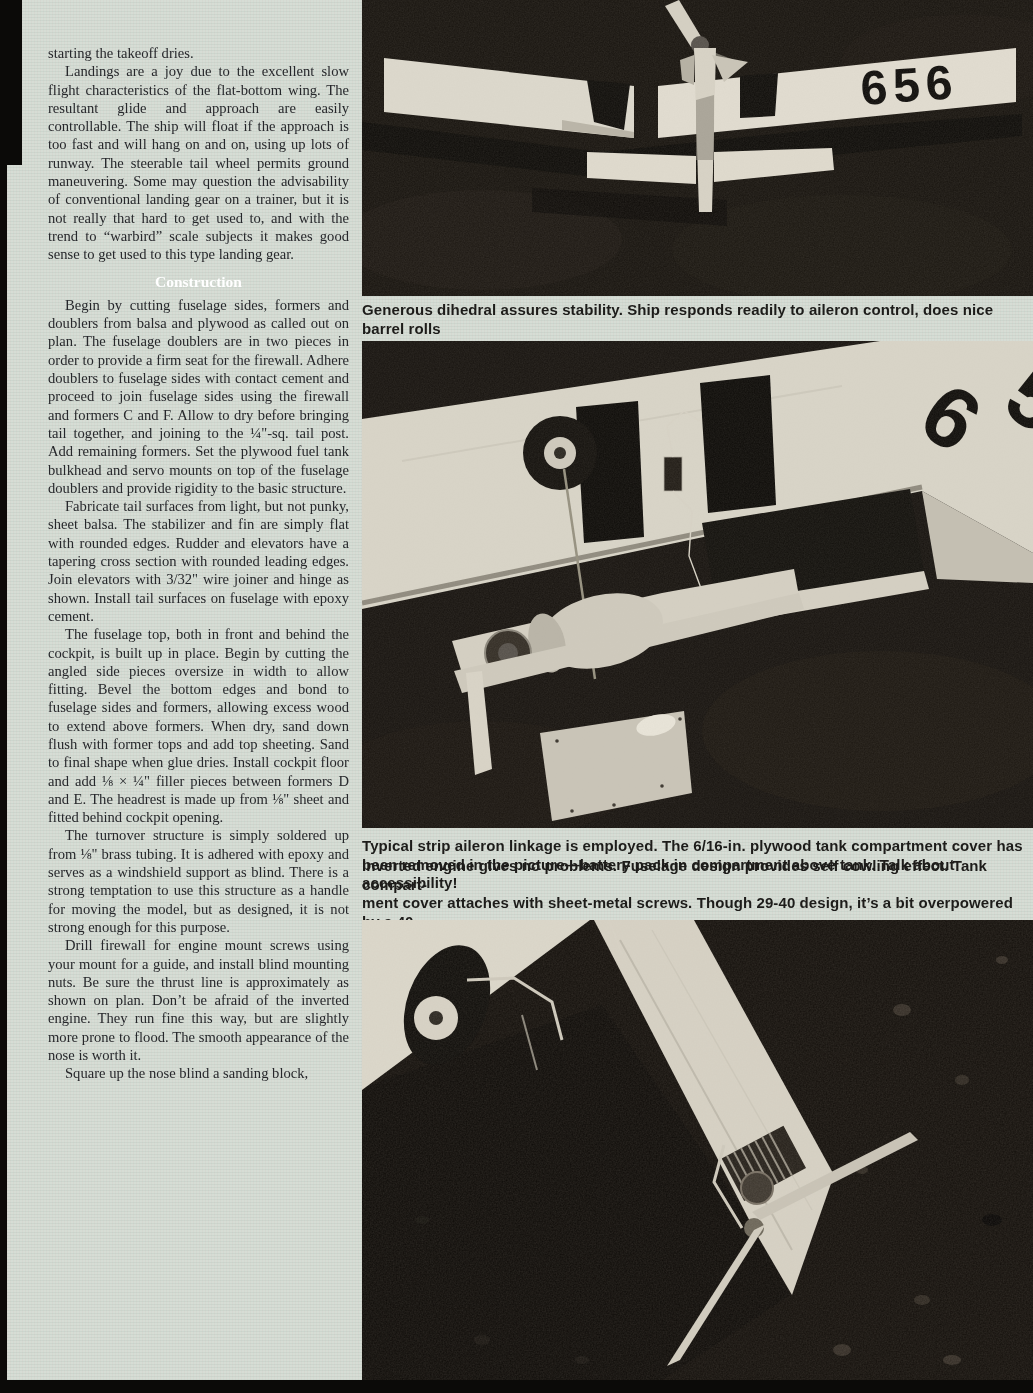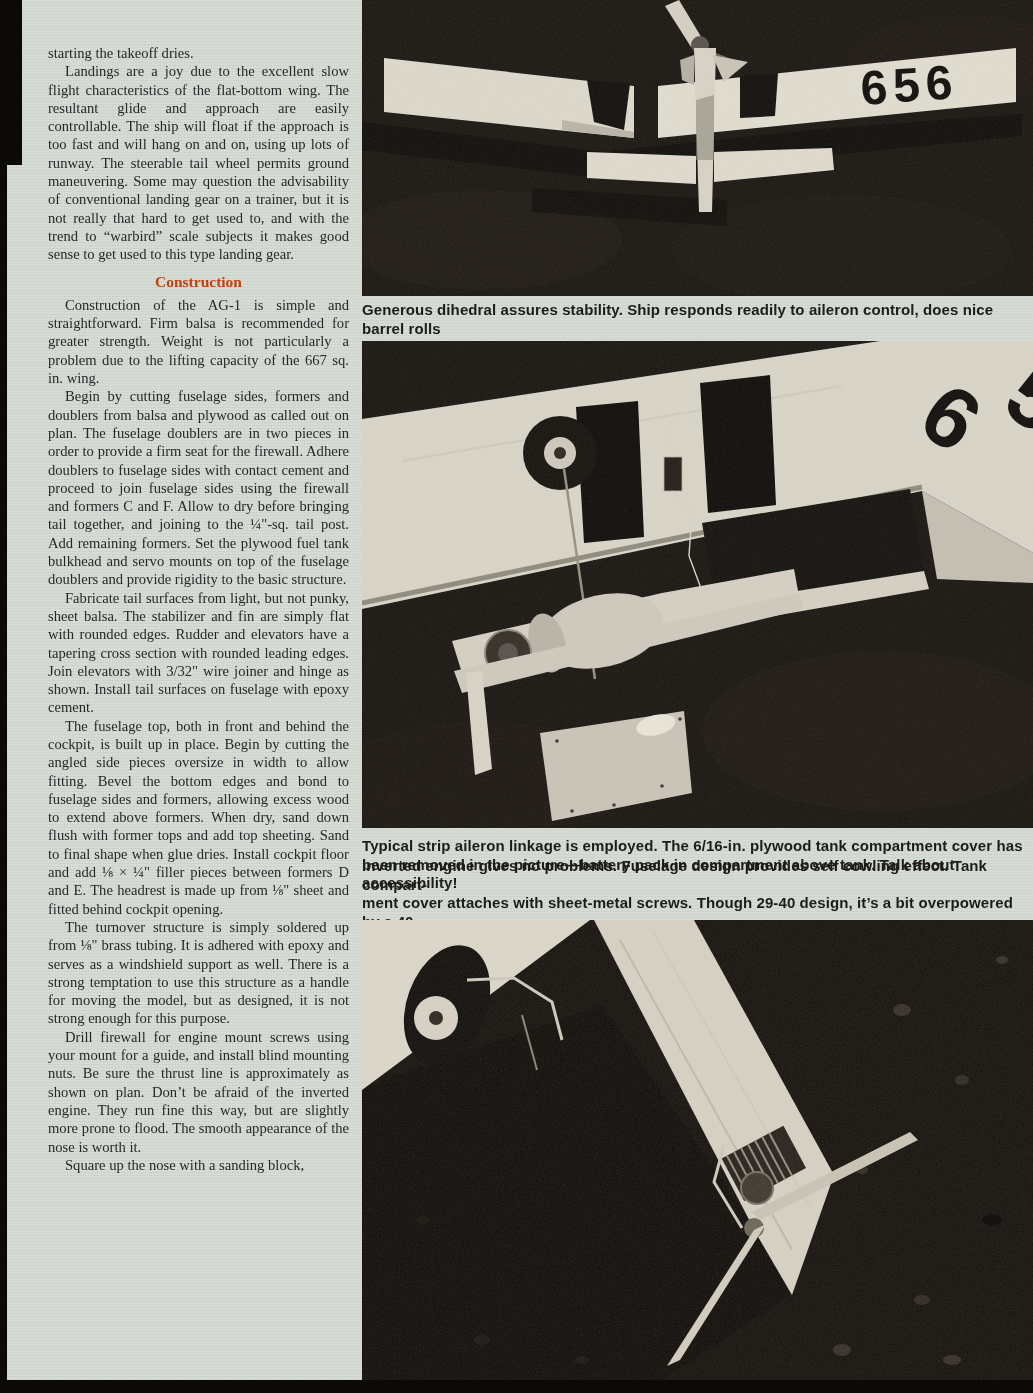--- a/index.html
+++ b/index.html
@@ -19,21 +19,21 @@
     position:absolute;left:0;top:0;width:22px;height:165px;background:#0b0a08;
   }
   .text-col{
     position:absolute;left:48px;top:44px;width:301px;
     font-size:14.6px;line-height:18.3px;color:#26272b;
     text-align:justify;
   }
   .text-col p{margin:0;text-indent:17px;}
   .text-col p.noindent{text-indent:0;}
   .text-col h3{
-    margin:9px 0 5px 0;text-align:center;font-size:15.5px;font-weight:bold;color:#c2410c;
+    margin:9px 0 5px 0;text-align:center;font-size:15.5px;font-weight:bold;color:#ffffff;
   }
   .photo{position:absolute;left:362px;display:block;}
   .caption{
     position:absolute;left:362px;width:662px;
     font-family:Liberation Sans, sans-serif;font-weight:bold;
     font-size:15px;line-height:18.5px;color:#1d1c1a;
     white-space:pre-line;letter-spacing:0.1px;
   }
   .cap1{top:301px;}
   .cap2{top:837px;}
@@ -44,27 +44,26 @@
 </style>
 </head>
 <body>
 
 <div class="paper"></div>
 
 <div class="text-col">
   <p class="noindent">starting the takeoff dries.</p>
   <p>Landings are a joy due to the excellent slow flight characteristics of the flat-bottom wing. The resultant glide and approach are easily controllable. The ship will float if the approach is too fast and will hang on and on, using up lots of runway. The steerable tail wheel permits ground maneuvering. Some may question the advisability of conventional landing gear on a trainer, but it is not really that hard to get used to, and with the trend to “warbird” scale subjects it makes good sense to get used to this type landing gear.</p>
   <h3>Construction</h3>
-  <p>Construction of the AG-1 is simple and straightforward. Firm balsa is recommended for greater strength. Weight is not particularly a problem due to the lifting capacity of the 667 sq. in. wing.</p>
   <p>Begin by cutting fuselage sides, formers and doublers from balsa and plywood as called out on plan. The fuselage doublers are in two pieces in order to provide a firm seat for the firewall. Adhere doublers to fuselage sides with contact cement and proceed to join fuselage sides using the firewall and formers C and F. Allow to dry before bringing tail together, and joining to the ¼"-sq. tail post. Add remaining formers. Set the plywood fuel tank bulkhead and servo mounts on top of the fuselage doublers and provide rigidity to the basic structure.</p>
   <p>Fabricate tail surfaces from light, but not punky, sheet balsa. The stabilizer and fin are simply flat with rounded edges. Rudder and elevators have a tapering cross section with rounded leading edges. Join elevators with 3/32" wire joiner and hinge as shown. Install tail surfaces on fuselage with epoxy cement.</p>
   <p>The fuselage top, both in front and behind the cockpit, is built up in place. Begin by cutting the angled side pieces oversize in width to allow fitting. Bevel the bottom edges and bond to fuselage sides and formers, allowing excess wood to extend above formers. When dry, sand down flush with former tops and add top sheeting. Sand to final shape when glue dries. Install cockpit floor and add ⅛ × ¼" filler pieces between formers D and E. The headrest is made up from ⅛" sheet and fitted behind cockpit opening.</p>
-  <p>The turnover structure is simply soldered up from ⅛" brass tubing. It is adhered with epoxy and serves as a windshield support as well. There is a strong temptation to use this structure as a handle for moving the model, but as designed, it is not strong enough for this purpose.</p>
+  <p>The turnover structure is simply soldered up from ⅛" brass tubing. It is adhered with epoxy and serves as a windshield support as blind. There is a strong temptation to use this structure as a handle for moving the model, but as designed, it is not strong enough for this purpose.</p>
   <p>Drill firewall for engine mount screws using your mount for a guide, and install blind mounting nuts. Be sure the thrust line is approximately as shown on plan. Don’t be afraid of the inverted engine. They run fine this way, but are slightly more prone to flood. The smooth appearance of the nose is worth it.</p>
-  <p>Square up the nose with a sanding block,</p>
+  <p>Square up the nose blind a sanding block,</p>
 </div>
 
 <svg class="photo ph1" width="671" height="296" viewBox="0 0 671 296" xmlns="http://www.w3.org/2000/svg">
   <defs>
     <filter id="n1" x="0" y="0" width="100%" height="100%">
       <feTurbulence type="fractalNoise" baseFrequency="0.8" numOctaves="2"></feTurbulence>
       <feColorMatrix type="matrix" values="0 0 0 0 0.55  0 0 0 0 0.52  0 0 0 0 0.45  0 0 0 0.14 0"></feColorMatrix>
     </filter>
   </defs>
   <rect width="671" height="296" fill="#17130e"></rect>

